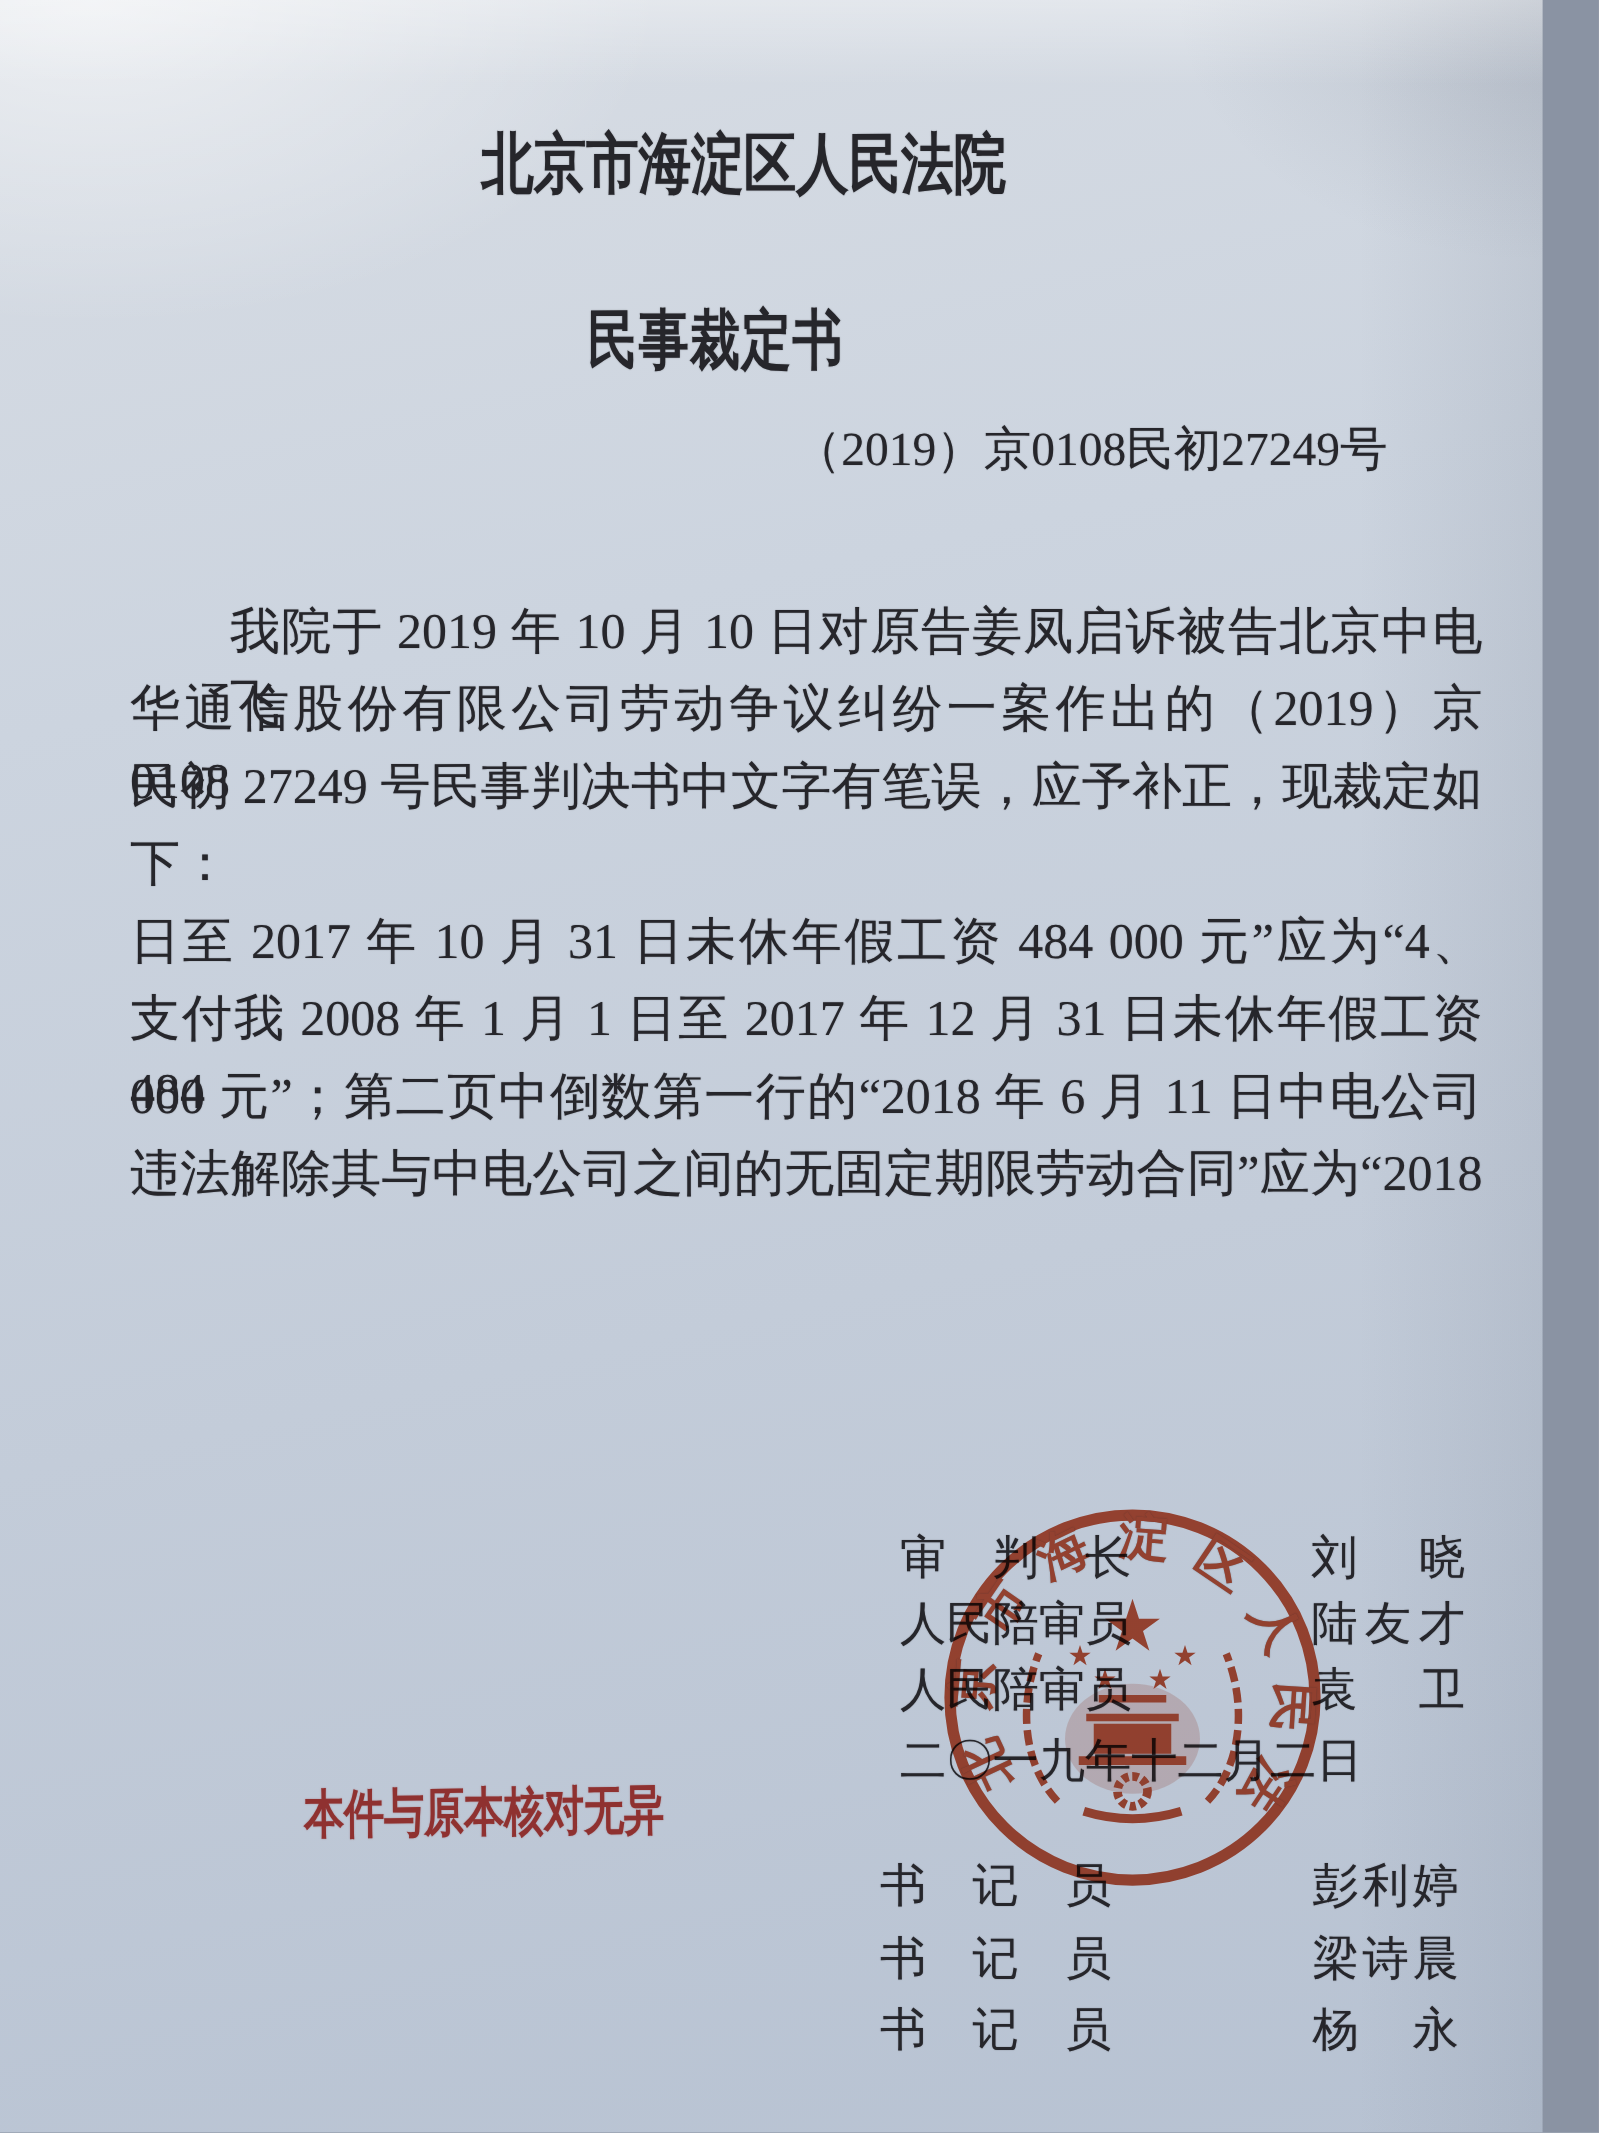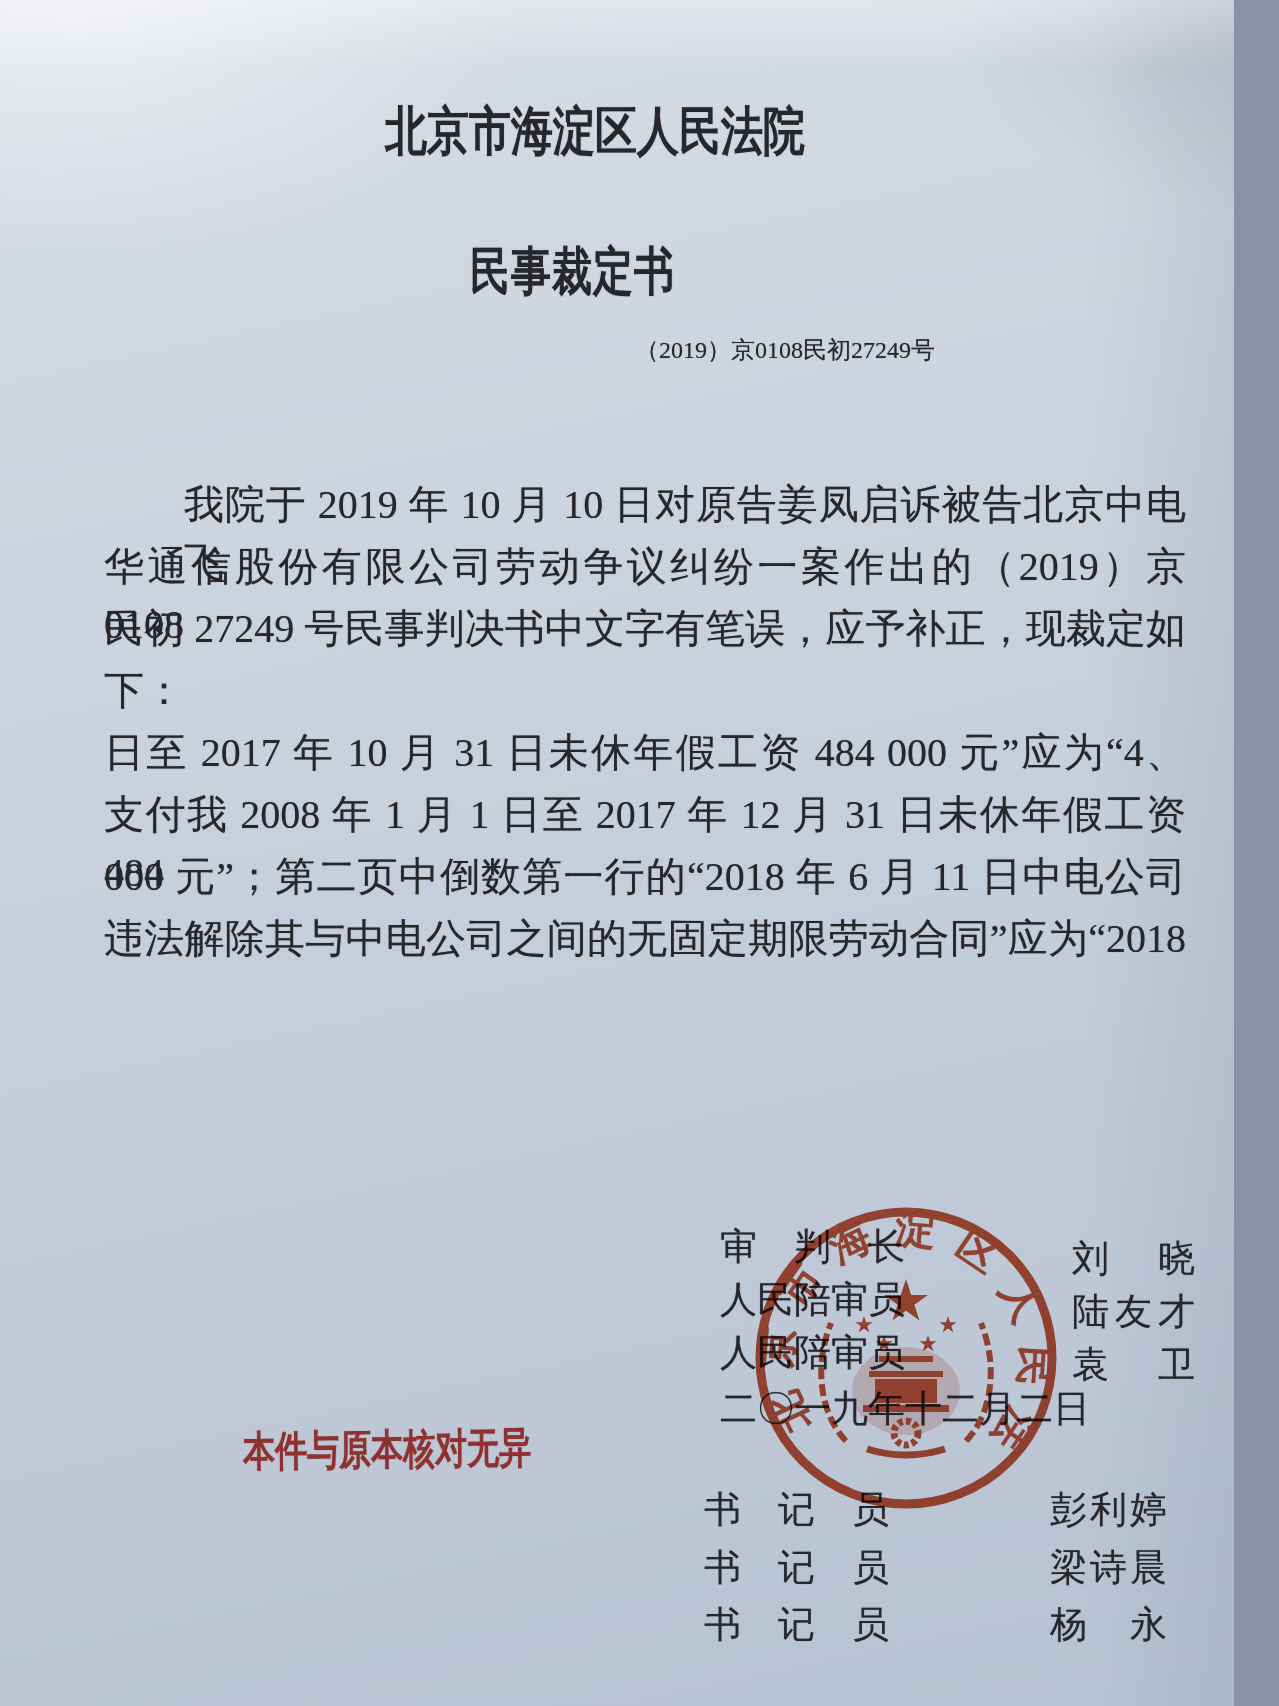--- a/index.html
+++ b/index.html
@@ -22,36 +22,36 @@
     font-size:42px;font-weight:600;letter-spacing:0;white-space:nowrap;
     transform:scaleY(1.25);transform-origin:top left;
   }
   .doctype{
     position:absolute;left:470px;top:236px;margin:0;
     font-size:40px;font-weight:600;letter-spacing:1px;white-space:nowrap;
     transform:scaleY(1.3);transform-origin:top left;
   }
   .caseno{
     position:absolute;left:635px;top:334px;
-    font-size:24px;white-space:nowrap;letter-spacing:0;
+    font-size:38px;white-space:nowrap;letter-spacing:0;
   }
   .bodytext{
     position:absolute;left:104px;top:476px;width:1082px;
     font-size:40px;
   }
   .bline{
     height:62px;line-height:58px;white-space:nowrap;
     text-align:left;
   }
   .bline.jline{text-align:justify;text-align-last:justify;white-space:normal;}
   .bline.indent{padding-left:80px;}
   .sigs{position:absolute;left:720px;top:1224px;font-size:37px;}
   .srow{position:relative;height:53px;line-height:46px;white-space:nowrap;}
   .srow .role{position:absolute;left:0;}
-  .srow .name{position:absolute;left:352px;letter-spacing:6px;margin-top:12px;}
+  .srow .name{position:absolute;left:329px;letter-spacing:6px;}
   .dateline{
     position:absolute;left:720px;top:1384px;
     font-size:37px;letter-spacing:0;white-space:nowrap;
   }
   .clerks{position:absolute;left:700px;top:1486px;font-size:37px;}
   .crow{position:relative;height:57.5px;line-height:48px;white-space:nowrap;}
   .crow .role{position:absolute;left:4px;}
   .crow .name{position:absolute;left:350px;letter-spacing:3px;}
   .cert{
     position:absolute;left:243px;top:1424px;

